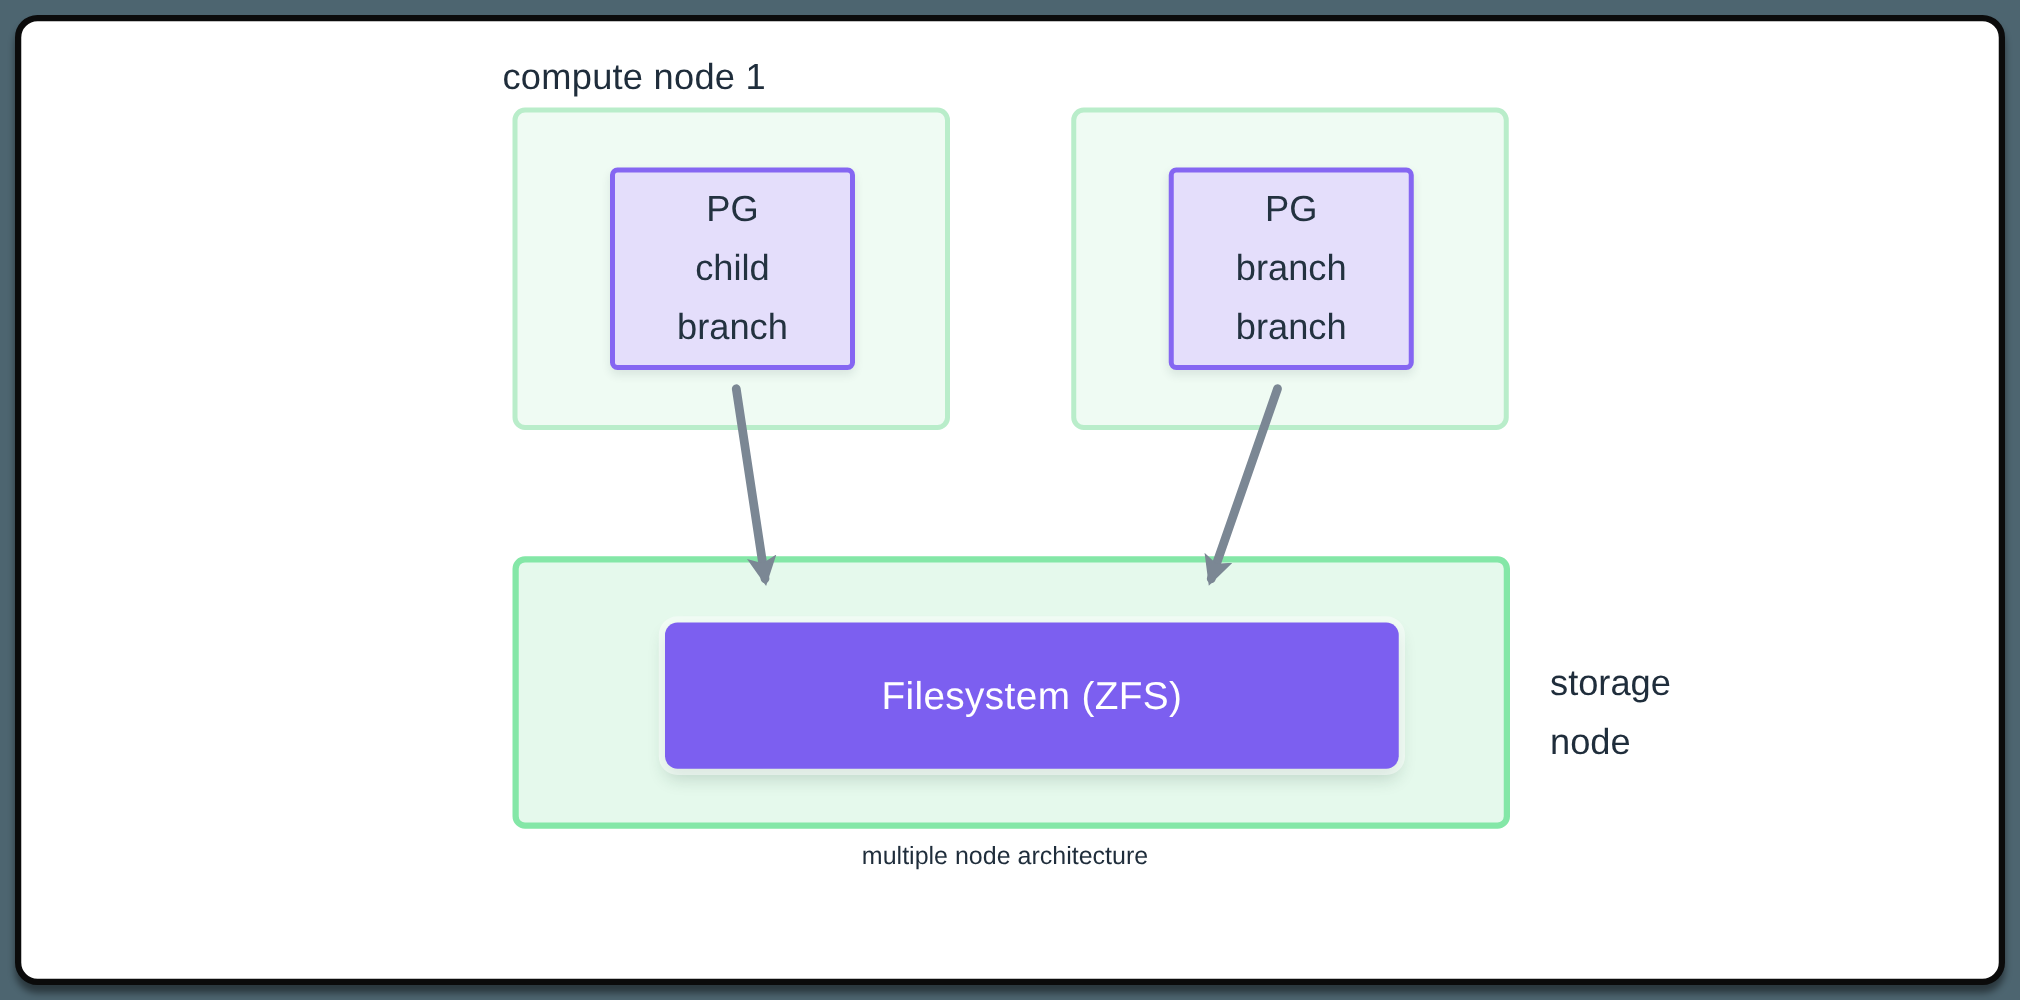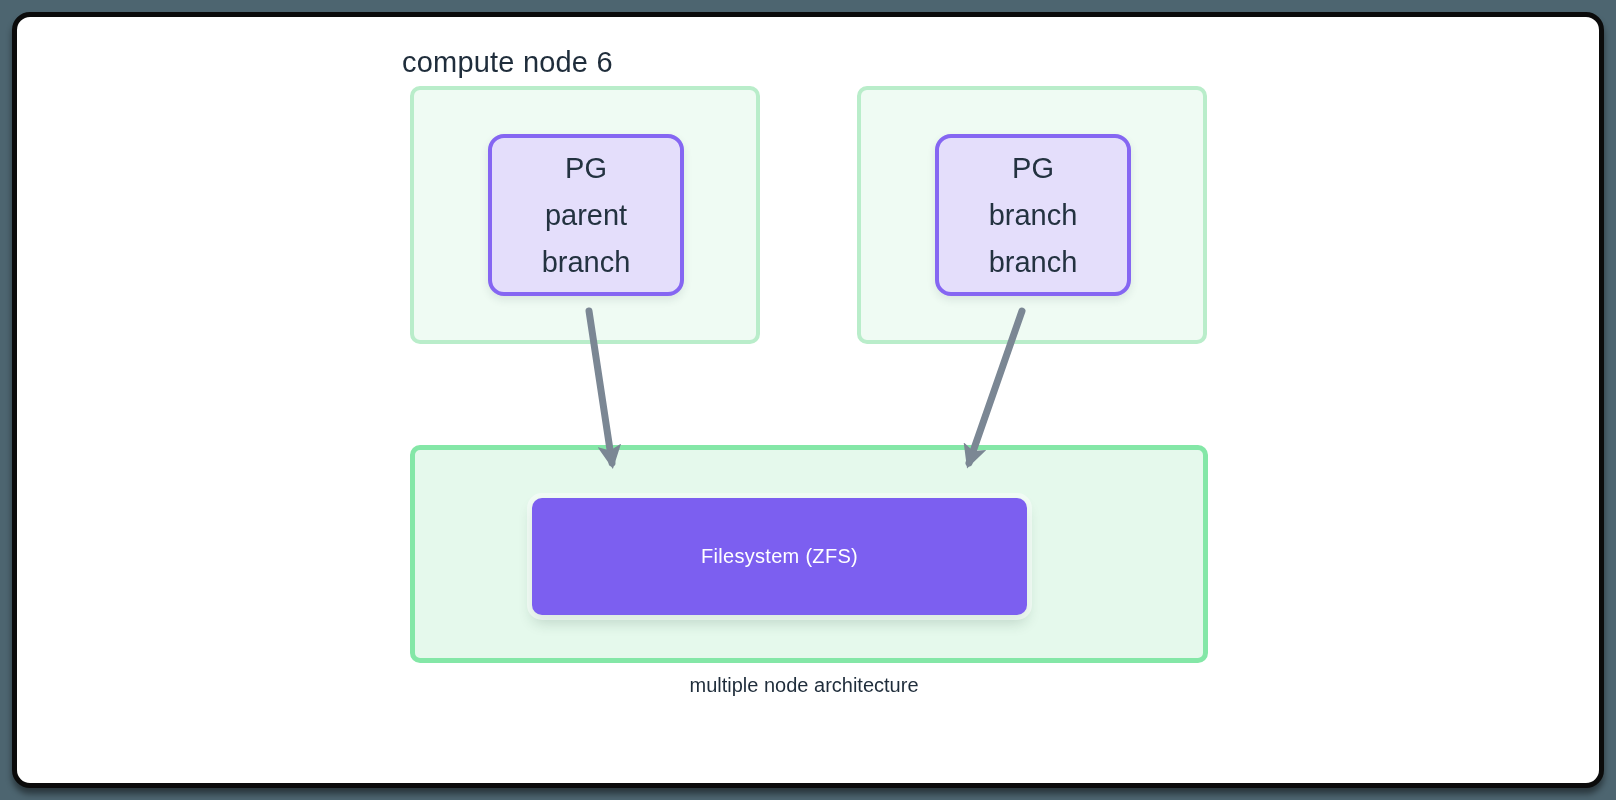--- a/index.html
+++ b/index.html
@@ -21,66 +21,70 @@
   .compute-box{
     position:absolute;width:342px;height:250px;
     background:#effbf3;border:4px solid #b9edca;border-radius:10px;
   }
   .storage-box{
     position:absolute;left:410px;top:445px;width:788px;height:208px;
     background:#e5f9ec;border:5px solid #84e7a7;border-radius:10px;
   }
   .pg-box{
     position:absolute;width:188px;height:154px;
-    background:#e4defb;border:4px solid #8566f2;border-radius:16px;
+    background:#e4defb;border:4px solid #8566f2;border-radius:6px;
     display:flex;flex-direction:column;align-items:center;justify-content:center;
     font-size:29px;font-weight:500;line-height:47px;color:#233240;
     box-shadow:0 4px 8px rgba(30,45,60,0.10);
   }
   .fs-box{
-    position:absolute;left:532px;top:498px;width:495px;height:117px;
+    position:absolute;left:532px;top:498px;width:587px;height:117px;
     background:#7c5ff0;border-radius:10px;
     display:flex;align-items:center;justify-content:center;
-    font-size:20px;font-weight:500;color:#ffffff;letter-spacing:0.3px;
+    font-size:31px;font-weight:500;color:#ffffff;letter-spacing:0.3px;
     box-shadow:0 0 0 5px rgba(255,255,255,0.45), 0 8px 14px rgba(20,60,45,0.18);
   }
   .storage-label{
     position:absolute;left:1240px;top:524px;
     font-size:29px;font-weight:500;line-height:47px;color:#1f2d3b;
   }
   .caption{
     position:absolute;left:410px;top:674px;width:788px;
     text-align:center;font-size:20px;font-weight:500;color:#1f2d3b;
   }
   .arrows{position:absolute;left:0;top:0;width:1616px;height:800px;pointer-events:none;}
 </style>
 </head>
 <body>
 
 <div class="stage">
   <div class="card"></div>
 
-  <div class="node-label" style="left:402px;top:46px;">compute node 6</div>
+  <div class="node-label" style="left:402px;top:46px;">compute node 1</div>
   <div class="compute-box" style="left:410px;top:86px;"></div>
   <div class="pg-box" style="left:488px;top:134px;">
     <span>PG</span>
-    <span>parent</span>
+    <span>child</span>
     <span>branch</span>
   </div>
 
   <div class="compute-box" style="left:857px;top:86px;"></div>
   <div class="pg-box" style="left:935px;top:134px;">
     <span>PG</span>
     <span>branch</span>
     <span>branch</span>
   </div>
 
   <div class="storage-box"></div>
   <div class="fs-box">
     <span>Filesystem (ZFS)</span>
+  </div>
+  <div class="storage-label">
+    <div>storage</div>
+    <div>node</div>
   </div>
 
   <svg class="arrows" viewBox="0 0 1616 800">
     <defs>
       <marker id="ah" viewBox="0 0 10 10" refX="7.5" refY="5" markerWidth="3.4" markerHeight="3.4" orient="auto-start-reverse">
         <path d="M0,0 L10,5 L0,10 L2.2,5 z" fill="#7b8794"></path>
       </marker>
     </defs>
     <line x1="589" y1="311" x2="612" y2="463" stroke="#7b8794" stroke-width="7" stroke-linecap="round" marker-end="url(#ah)"></line>
     <line x1="1022" y1="311" x2="969" y2="463" stroke="#7b8794" stroke-width="7" stroke-linecap="round" marker-end="url(#ah)"></line>

